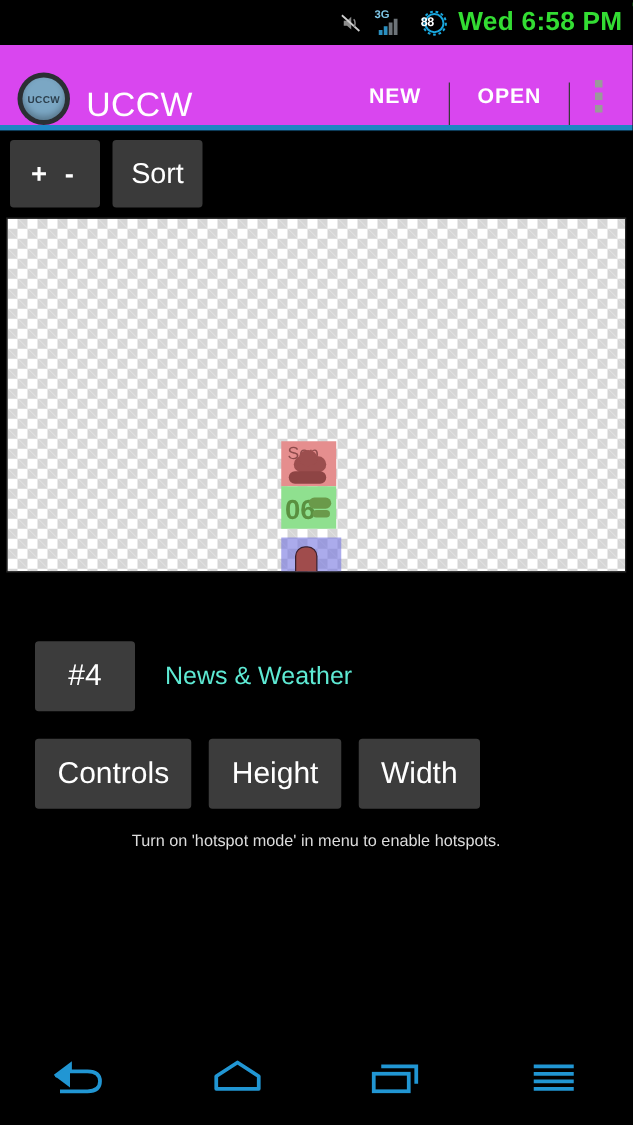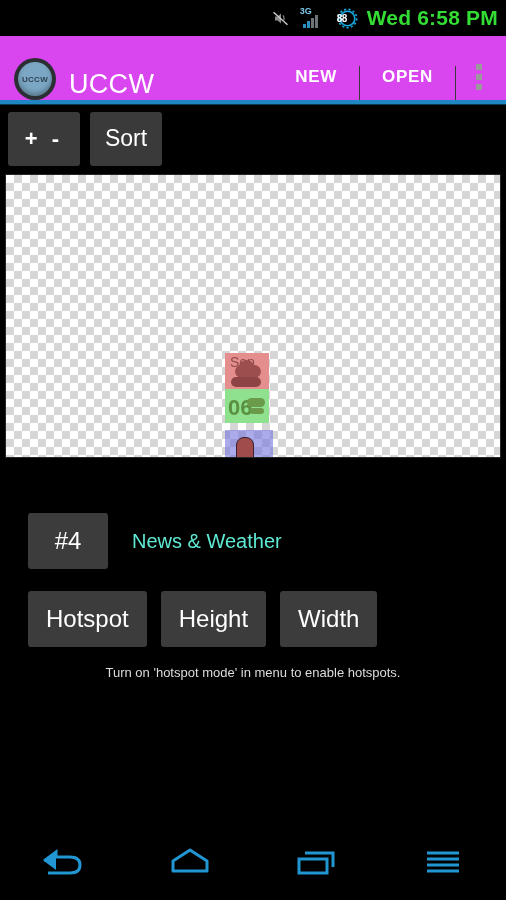--- a/index.html
+++ b/index.html
@@ -194,21 +194,21 @@
 
   </div>
 
 
   <div class="row1">
     <button class="cbtn num">#4</button>
     <span class="assoc">News &amp; Weather</span>
   </div>
 
   <div class="row2">
-    <button class="cbtn pwh">Hotspot</button>
+    <button class="cbtn pwh">Controls</button>
     <button class="cbtn pwh">Height</button>
     <button class="cbtn pwh">Width</button>
   </div>
 
   <div class="hint">Turn on 'hotspot mode' in menu to enable hotspots.</div>
 
   <div class="navbar">
     <div class="navbtn">
       <svg width="58" height="40" viewBox="0 0 58 40">
         <path d="M10 20 L22 11 L22 16 L36 16 Q46 16 46 24 Q46 32 36 32 L14 32" fill="none" stroke="#2196d3" stroke-width="3"></path>

